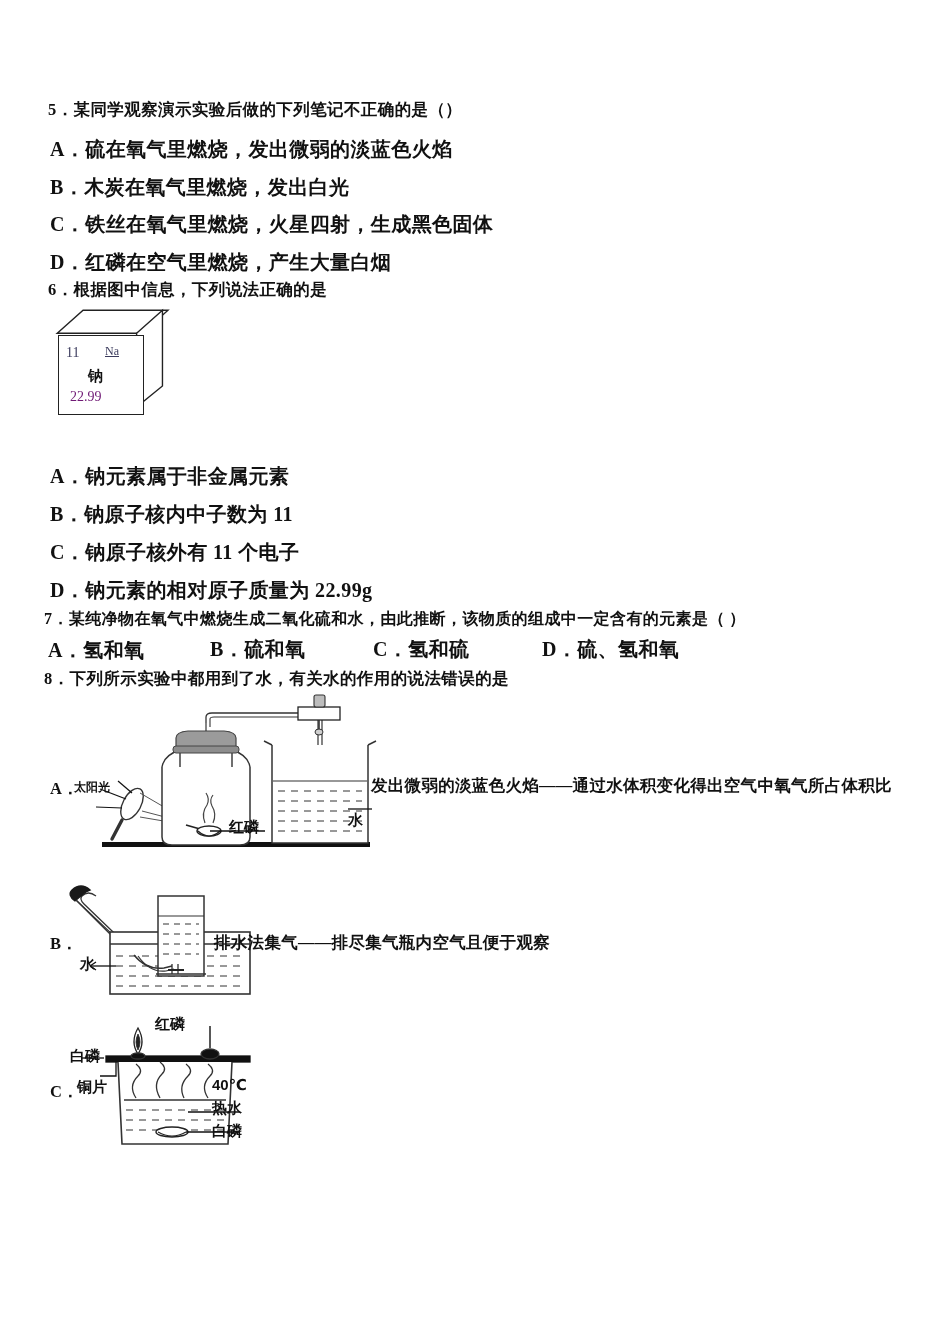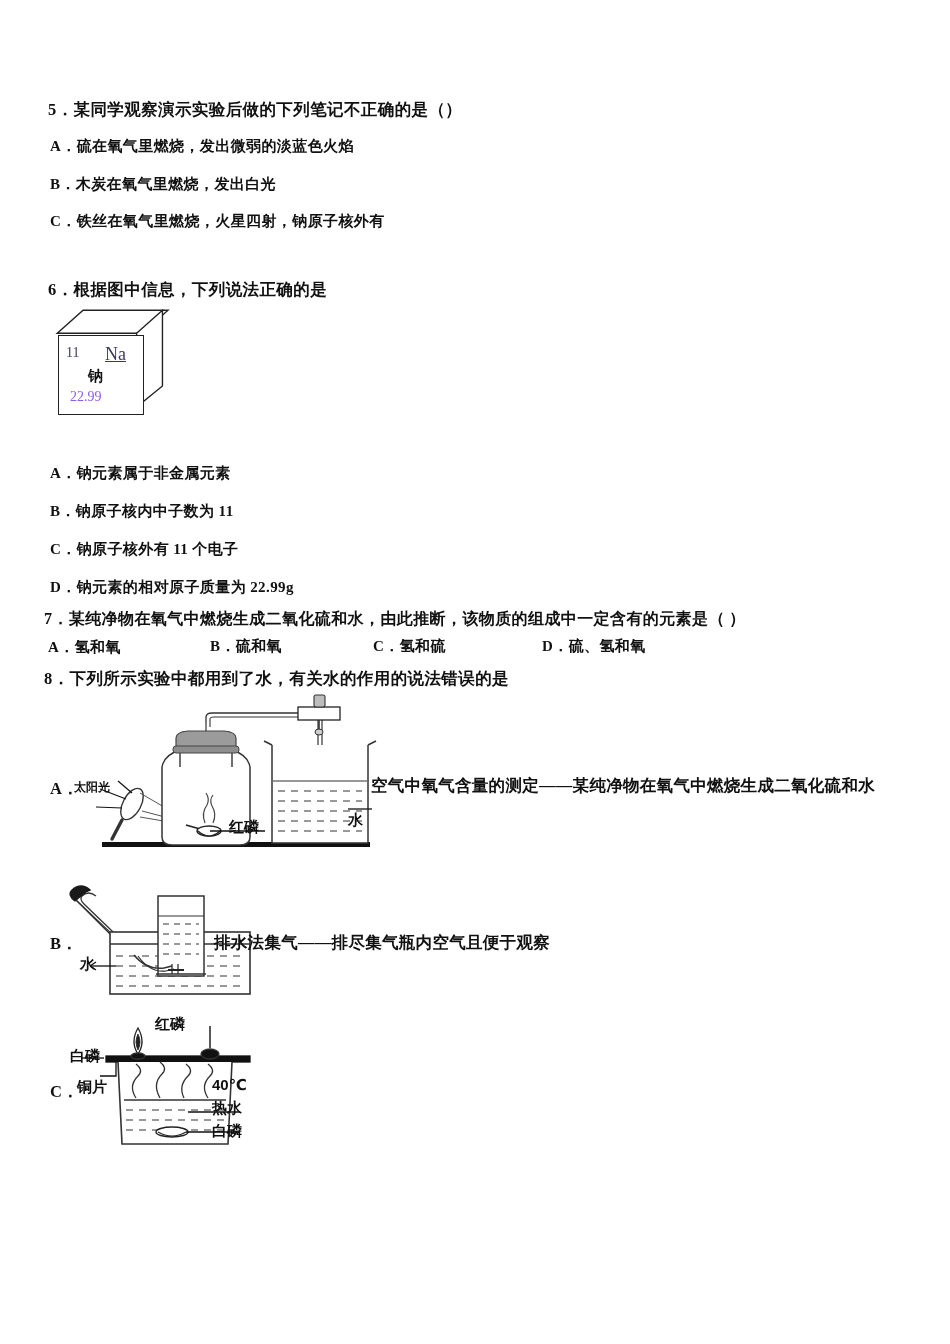--- a/index.html
+++ b/index.html
@@ -27,21 +27,21 @@
     position: absolute;
     font-size: 16.5px;
     font-weight: bold;
     letter-spacing: 0.4px;
     white-space: nowrap;
     line-height: 1.1;
     color: #111;
   }
   .optline {
     position: absolute;
-    font-size: 15px;
+    font-size: 20px;
     font-weight: bold;
     letter-spacing: 0.4px;
     white-space: nowrap;
     line-height: 1.1;
     color: #111;
   }
   .opt-letter {
     position: absolute;
     font-size: 16.5px;
     font-weight: bold;
@@ -90,48 +90,49 @@
     white-space: nowrap;
     font-family: "Liberation Serif", serif;
   }
   .cube-num {
     left: 18px; top: 40px;
     font-size: 14px;
     color: #3a3a5c;
   }
   .cube-sym {
     left: 57px; top: 39px;
-    font-size: 18px;
+    font-size: 12px;
     color: #3a3a5c;
     text-decoration: underline;
   }
   .cube-name {
     left: 40px; top: 62px;
     font-size: 15px;
     color: #111;
     font-weight: bold;
   }
   .cube-mass {
     left: 22px; top: 84px;
     font-size: 14px;
-    color: #8b5cf6;
+    color: #701a75;
   }
 
   svg { overflow: visible; }
 </style>
 </head>
 <body>
 
 <div class="page">
 
   <div class="qline" style="left:48px; top:101px;">5．某同学观察演示实验后做的下列笔记不正确的是（）</div>
 
   <div class="optline" style="left:50px; top:138px;">A．硫在氧气里燃烧，发出微弱的淡蓝色火焰</div>
   <div class="optline" style="left:50px; top:176px;">B．木炭在氧气里燃烧，发出白光</div>
-  <div class="optline" style="left:50px; top:213px;">C．铁丝在氧气里燃烧，火星四射，钠原子核外有</div>
+  <div class="optline" style="left:50px; top:213px;">C．铁丝在氧气里燃烧，火星四射，生成黑色固体</div>
+  <div class="optline" style="left:50px; top:251px;">D．红磷在空气里燃烧，产生大量白烟</div>
 
   <div class="qline" style="left:48px; top:281px;">6．根据图中信息，下列说法正确的是</div>
 
   <div class="cube-wrap" style="left:48px; top:305px; width:130px; height:120px;">
     <svg class="cube-top" width="130" height="120" viewBox="0 0 130 120">
 
       <polygon points="10,30 38,5 130,5 102,30" fill="#ffffff" stroke="#222" stroke-width="1.5"></polygon>
 
       <polygon points="96,30 124,5 124,87 96,110" fill="#ffffff" stroke="#222" stroke-width="1.5"></polygon>
     </svg>
@@ -229,21 +230,21 @@
       </g>
 
       <path d="M288,104 L312,104" stroke="#111" stroke-width="1.3"></path>
     </g>
   </svg>
 
   <div class="fig-label" style="left:74px; top:779px; font-size:12px;">太阳光</div>
   <div class="fig-label" style="left:229px; top:818px; font-size:15px;">红磷</div>
   <div class="fig-label" style="left:348px; top:811px; font-size:15px;">水</div>
 
-  <div class="desc" style="left:371px; top:775px;">空气中氧气含量的测定——某纯净物在氧气中燃烧生成二氧化硫和水</div>
+  <div class="desc" style="left:371px; top:775px;">发出微弱的淡蓝色火焰——通过水体积变化得出空气中氧气所占体积比</div>
 
   <div class="opt-letter" style="left:50px; top:933px;">B．</div>
 
   <svg style="position:absolute; left:60px; top:878px;" width="215" height="125" viewBox="0 0 215 125">
     <g stroke="#333" fill="none" stroke-width="1.3">
 
       <g>
         <path d="M30,12 Q22,6 14,12 Q10,16 16,22 L70,76" stroke="#333" stroke-width="1.3" fill="none"></path>
         <path d="M36,18 Q28,12 22,18 Q19,21 24,26 L78,78" stroke="#333" stroke-width="1.3" fill="none"></path>
 

